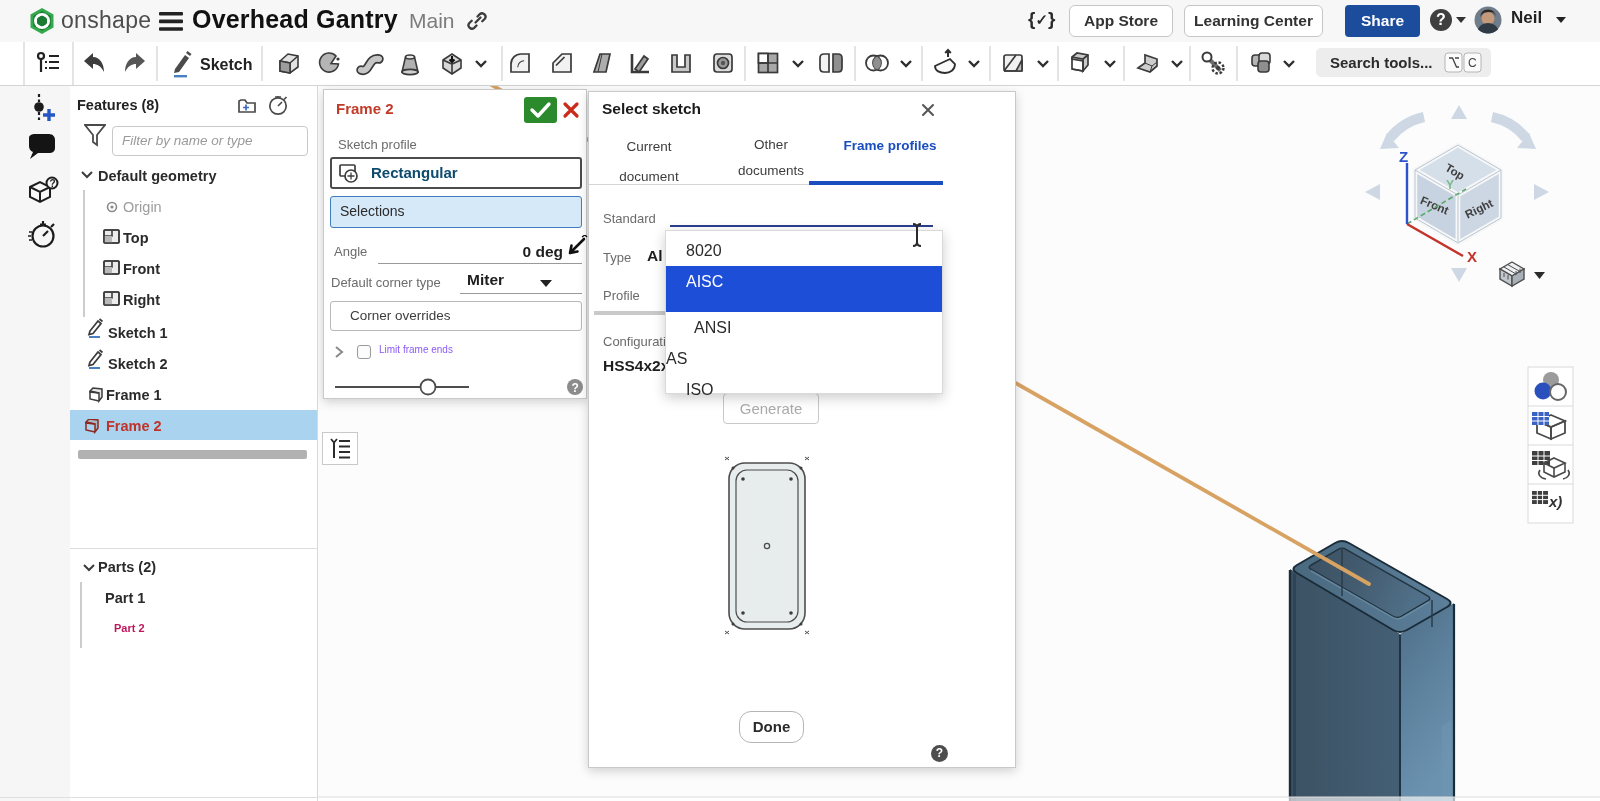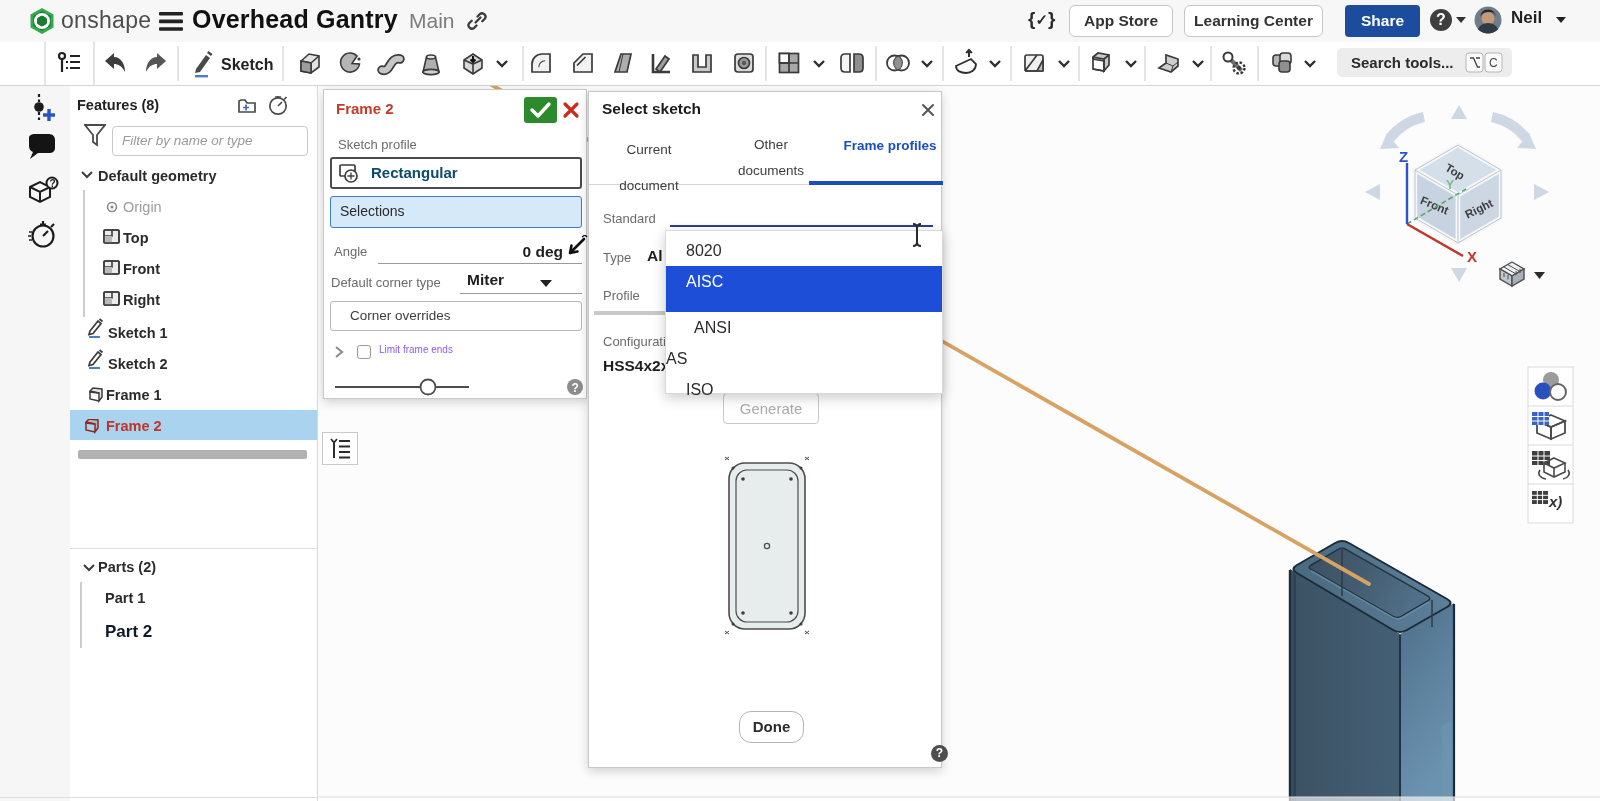--- a/index.html
+++ b/index.html
@@ -2,21 +2,21 @@
 <html><head>
 <meta charset="utf-8">
 <style>
   * { margin:0; padding:0; box-sizing:border-box; }
   html,body { width:1600px; height:801px; overflow:hidden; font-family:"Liberation Sans", sans-serif; }
   .abs { position:absolute; }
   #stage { position:relative; width:1600px; height:801px; background:#fff; }
   
   #topbar { left:0; top:0; width:1600px; height:42px; background:#f7f7f7; }
   
-  #toolbar { left:0; top:42px; width:1600px; height:44px; background:#fff; border-bottom:1px solid #d4d4d4;padding-left:21px; }
+  #toolbar { left:0; top:42px; width:1600px; height:44px; background:#fff; border-bottom:1px solid #d4d4d4; }
   
   #lstrip { left:0; top:86px; width:70px; height:715px; background:#f6f6f6; }
   
   #fpanel { left:70px; top:86px; width:248px; height:715px; background:#fff; border-right:1px solid #d8d8d8; }
   
   #canvas { left:318px; top:86px; width:1282px; height:715px; background:#fcfcfc; }
   .dlg { background:#fff; border:1px solid #c9c9c9; box-shadow:0 3px 10px rgba(0,0,0,0.18); }
   .lbl { color:#6b6b6b; font-size:13px; }
 </style>
 </head>
@@ -386,27 +386,27 @@
   <div class="abs" style="left:322px;top:432px;width:36px;height:33px;background:#fff;border:1px solid #c9c9c9">
     <svg width="34" height="31" viewBox="0 0 34 31">
       <g stroke="#2b2b2b" stroke-width="2" fill="none">
         <path d="M 8 6 L 11 9.5 L 14 6" stroke-width="1.8"></path>
         <path d="M 11 10 L 11 25"></path>
         <path d="M 16 8 L 27 8 M 16 13.5 L 27 13.5 M 16 19 L 27 19 M 16 24.5 L 27 24.5"></path>
       </g>
     </svg>
   </div>
 
-  <div class="abs dlg" id="selsk" style="left:588px;top:91px;width:354px;height:677px">
+  <div class="abs dlg" id="selsk" style="left:588px;top:91px;width:428px;height:677px">
     <div class="abs" style="left:13px;top:8px;font-size:15.5px;font-weight:bold;color:#1b1b1b">Select sketch</div>
     <svg class="abs" style="left:330px;top:9px" width="18" height="18">
         <path d="M 4 4 L 14 14 M 14 4 L 4 14" stroke="#555" stroke-width="2" stroke-linecap="round"></path>
       </svg>
     <div class="abs" style="left:0;top:92px;width:354px;height:1px;background:#d5d5d5"></div>
-    <div class="abs" style="left:20px;top:40px;width:80px;text-align:center;font-size:13.5px;color:#3d3d3d;line-height:36px">Current<br>document</div>
+    <div class="abs" style="left:20px;top:40px;width:80px;text-align:center;font-size:13.5px;color:#3d3d3d;line-height:30px">Current<br>document</div>
     <div class="abs" style="left:140px;top:40px;width:84px;text-align:center;font-size:13.5px;color:#3d3d3d;line-height:26px">Other<br>documents</div>
     <div class="abs" style="left:245px;top:46px;width:112px;text-align:center;font-size:13.5px;font-weight:bold;color:#1a4dbe">Frame profiles</div>
     <div class="abs" style="left:220px;top:89px;width:134px;height:4px;background:#1a4dbe"></div>
     <div class="abs lbl" style="left:14px;top:119px">Standard</div>
     <div class="abs" style="left:81px;top:133px;width:263px;height:2px;background:#2b3f90"></div>
     <div class="abs lbl" style="left:14px;top:158px">Type</div>
     <div class="abs" style="left:58px;top:155px;font-size:15.5px;font-weight:bold;color:#1e1e1e">Al</div>
     <div class="abs lbl" style="left:14px;top:196px">Profile</div>
     <div class="abs" style="left:5px;top:219px;width:72px;height:4px;background:#c9c9c9"></div>
     <div class="abs lbl" style="left:14px;top:242px;width:62px;overflow:hidden;white-space:nowrap">Configurati</div>
@@ -520,15 +520,15 @@
     <svg class="abs" style="left:15px;top:333px" width="16" height="15" viewBox="0 0 16 15">
       <g stroke="#8c2a1e" stroke-width="1.5" fill="#b84a3a33">
           <path d="M 1 3 L 4 0 L 13 1 L 13 9 L 10 13 L 10 5 L 1 4 Z"></path>
           <path d="M 1 3 L 10 5 M 10 13 L 1 11 L 1 3" fill="none"></path>
         </g>
     </svg>
     <div class="abs" style="left:8px;top:364px;width:229px;height:9px;background:#b1b1b1;border-radius:2px"></div>
     <div class="abs" style="left:0;top:462px;width:248px;height:1px;background:#ddd"></div>
     <div class="abs" style="left:28px;top:473px;font-size:14.5px;color:#2b2b2b;font-weight:bold">Parts (2)</div>
     <div class="abs" style="left:35px;top:504px;font-size:14.5px;color:#2b2b2b;font-weight:bold">Part 1</div>
-    <div class="abs" style="left:35px;top:536px;font-size:17px;color:#0f172a;font-weight:bold">Part 2</div>
+    <div class="abs" style="left:44px;top:536px;font-size:11px;color:#be185d;font-weight:bold">Part 2</div>
   </div>
 </div>
 
 </body></html>

